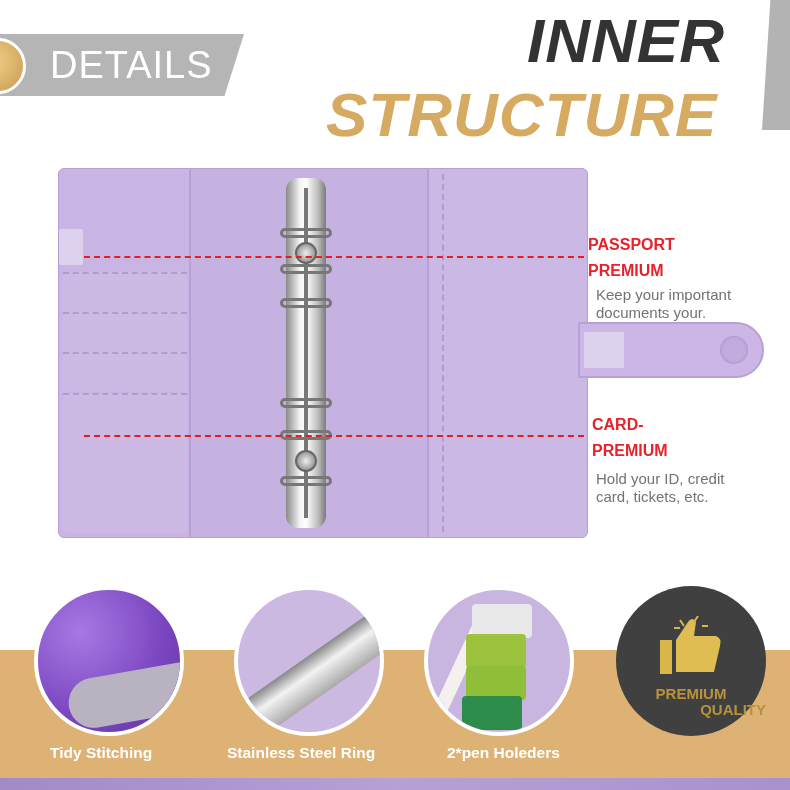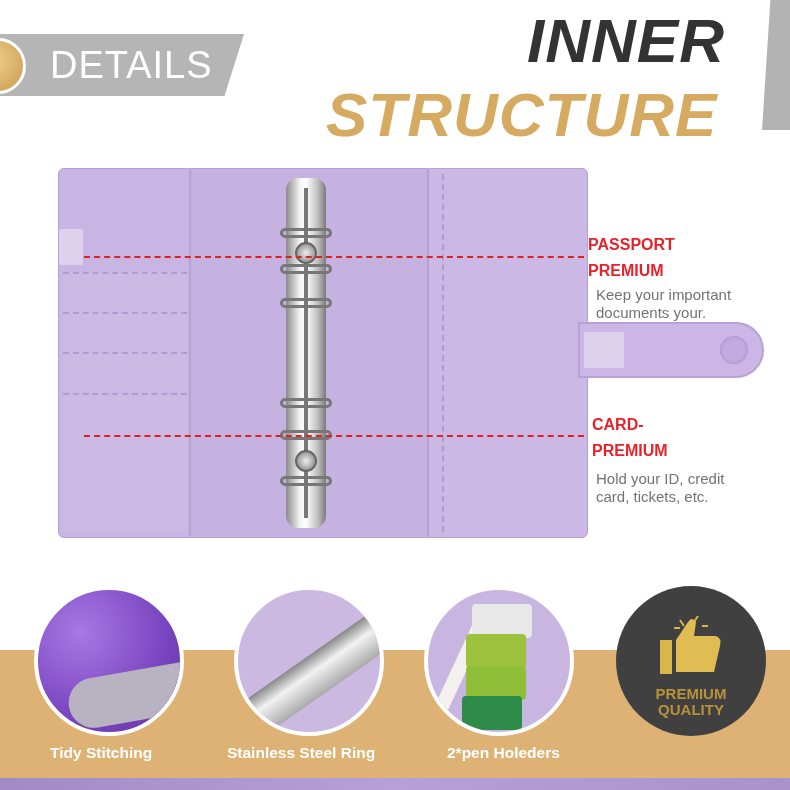--- a/index.html
+++ b/index.html
@@ -129,18 +129,18 @@
   <div class="card" style="left:38px;top:76px;background:#8fbf38;"></div>
   <div class="card" style="left:34px;top:106px;background:#2e8c4a;"></div>
 </div>
 <div class="feat-4">
   <svg class="thumb" viewBox="0 0 62 58">
     <rect x="0" y="24" width="12" height="34" fill="#d9b64a"></rect>
     <path d="M16 24 L28 6 Q32 0 36 6 L34 20 L56 20 Q62 22 60 30 L54 56 L16 56 Z" fill="#dfbd52"></path>
     <path d="M20 4 L24 10 M38 0 L34 6 M14 12 L20 12 M42 10 L48 10" stroke="#d9b64a" stroke-width="2"></path>
   </svg>
   <div class="premium" style="top:100px;">PREMIUM</div>
-  <div class="premium" style="top:116px;">QUALITY</div>
+  <div class="premium" style="top:116px;text-align:right;">QUALITY</div>
 </div>
 
 <div class="feature-label" style="left:50px;">Tidy Stitching</div>
 <div class="feature-label" style="left:227px;text-align:center;">Stainless Steel Ring</div>
 <div class="feature-label" style="left:447px;">2*pen Holeders</div>
 
 </body></html>

